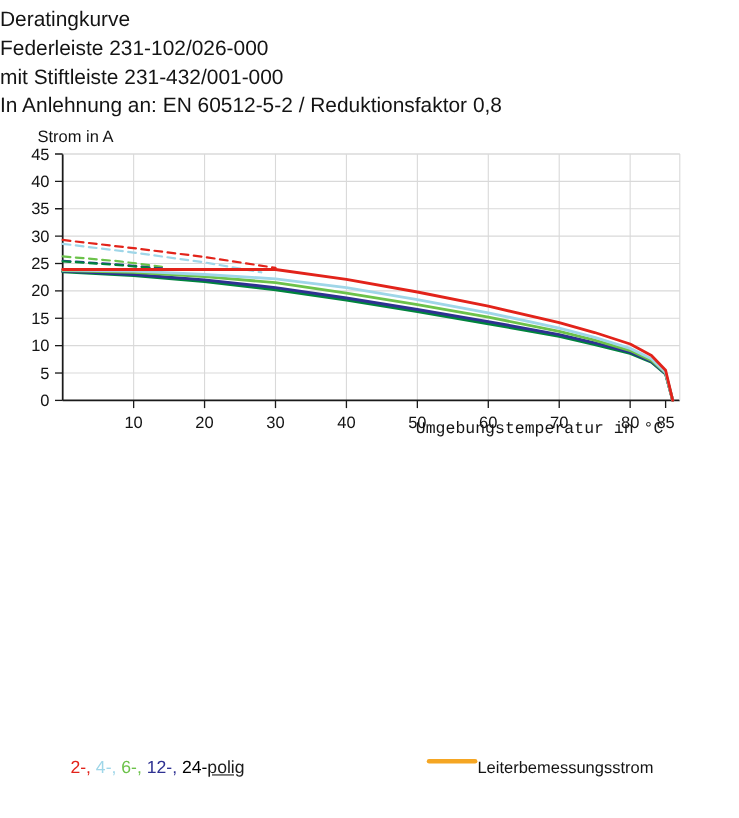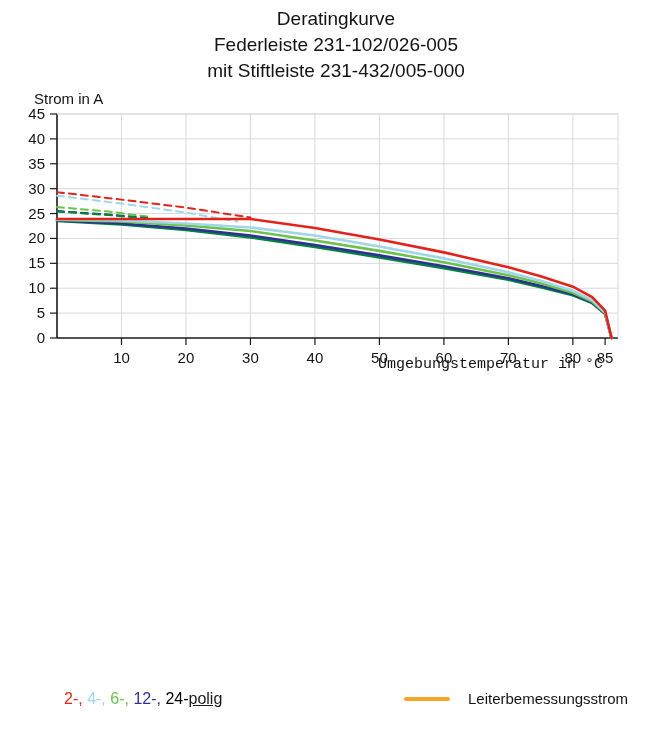--- a/index.html
+++ b/index.html
@@ -9,21 +9,21 @@
   }
   body {
     width: 672px;
     height: 744px;
     font-family: "Liberation Sans", sans-serif;
     color: #1a1a1a;
     overflow: hidden;
     position: relative;
   }
   .title-block {
-    text-align: center;
+    text-align: left;
     padding-top: 6px;
   }
   .title-line {
     font-size: 19px;
     line-height: 26px;
     color: #141414;
     white-space: nowrap;
   }
   .chart-area {
     position: relative;
@@ -67,25 +67,25 @@
   }
   .legend-polig span { font-size: 16px; }
   .c2 { color: #e2231a; }
   .c4 { color: #9fd6e8; }
   .c6 { color: #6cc24a; }
   .c12 { color: #2e3192; margin-top: 32px; }
   .c24 { color: #000000; }
   .cpl { color: #1a1a1a; text-decoration: underline; }
   .legend-right {
     position: absolute;
-    left: 404px;
+    left: 388px;
     top: 0;
     display: flex;
-    align-items: center;
-    gap: 18px;
+    align-items: flex-start;
+    gap: 0;
     white-space: nowrap;
   }
   .legend-swatch {
     width: 46px;
     height: 4px;
     background: #f5a623;
     border-radius: 2px;
     display: inline-block;
   }
   .legend-right-label {
@@ -96,22 +96,23 @@
     font-size: 15px;
     fill: #141414;
     font-family: "Liberation Sans", sans-serif;
   }
 </style>
 </head>
 <body>
 
 <div class="title-block">
   <div class="title-line">Deratingkurve</div>
-  <div class="title-line">Federleiste 231-102/026-005</div>
-  <div class="title-line">mit Stiftleiste 231-432/005-000</div>
+  <div class="title-line">Federleiste 231-102/026-000</div>
+  <div class="title-line">mit Stiftleiste 231-432/001-000</div>
+  <div class="title-line">In Anlehnung an: EN 60512-5-2 / Reduktionsfaktor 0,8</div>
 </div>
 
 <div class="chart-area">
   <div class="y-axis-label">Strom in A</div>
   <div class="x-axis-label">Umgebungstemperatur in °C</div>
   <svg class="plot" id="plot-svg" width="672" height="470">
       <line x1="57" y1="254" x2="618" y2="254" stroke="#d9d9d9" stroke-width="0"></line>
       <line x1="57" y1="254" x2="50" y2="254" stroke="#1a1a1a" stroke-width="1.2"></line>
       <text x="45" y="259" text-anchor="end" class="tick-text">0</text>
       <line x1="57" y1="229.11111111111111" x2="618" y2="229.11111111111111" stroke="#d9d9d9" stroke-width="1"></line>

